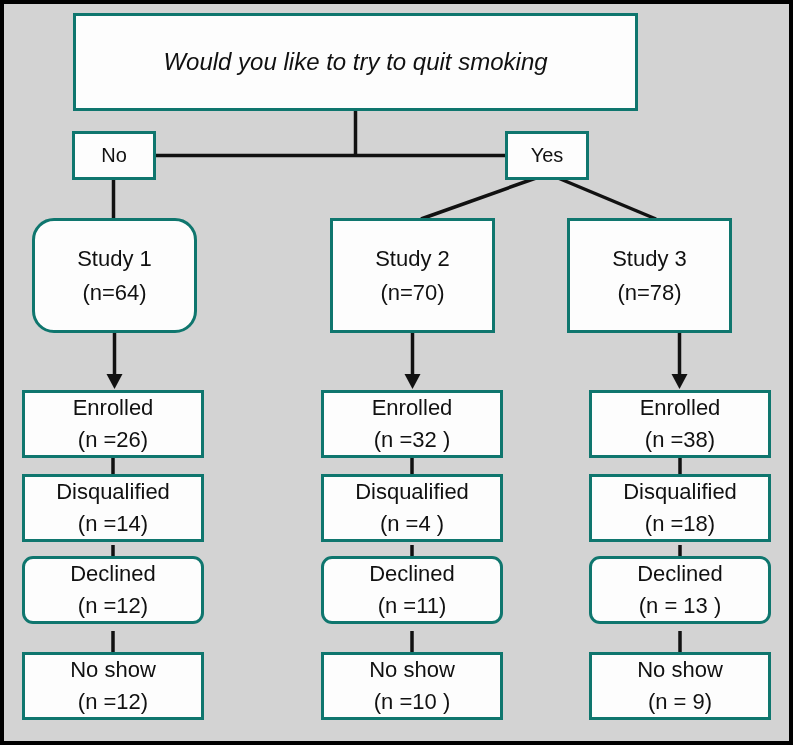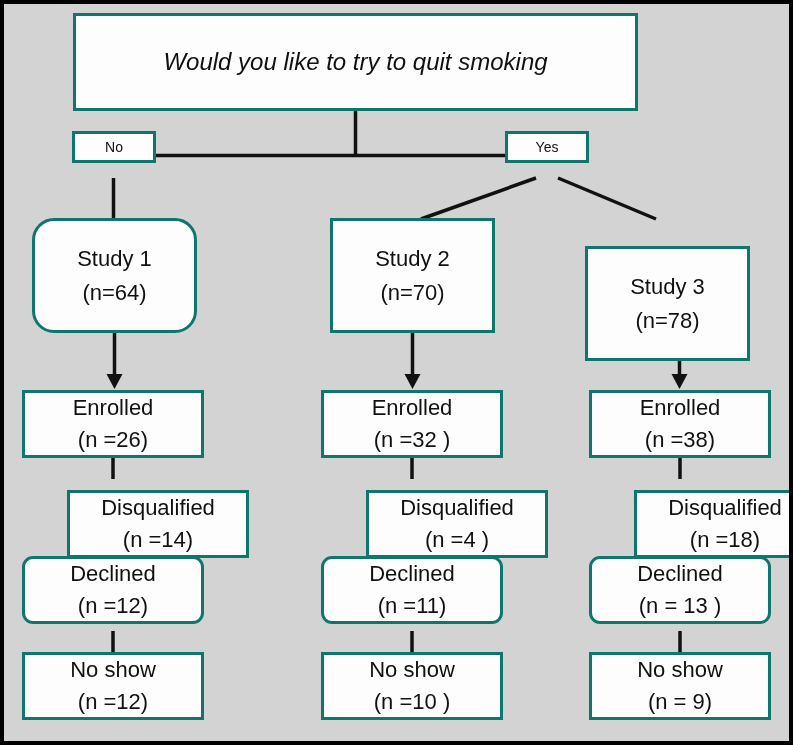--- a/index.html
+++ b/index.html
@@ -40,45 +40,45 @@
   }
   .question {
     left: 73px; top: 13px;
     width: 565px; height: 98px;
     font-style: italic;
     font-size: 24px;
     line-height: 34px;
     border-width: 3px;
   }
   .branch {
-    width: 84px; height: 32px;
-    font-size: 14px;
+    width: 84px; height: 49px;
+    font-size: 20px;
   }
   .branch.no  { left: 72px;  top: 131px; }
   .branch.yes { left: 505px; top: 131px; }
   .study {
     width: 165px; height: 115px;
     font-size: 22px;
     line-height: 34px;
     top: 218px;
   }
   .study.s1 { left: 32px; border-radius: 22px; }
   .study.s2 { left: 330px; }
-  .study.s3 { left: 585px; margin-top: 28px; }
+  .study.s3 { left: 567px; }
   .stage {
     width: 182px; height: 68px;
     font-size: 22px;
     line-height: 32px;
     border-width: 3px;
   }
   .col1 { left: 22px; }
   .col2 { left: 321px; }
   .col3 { left: 589px; }
   .row1 { top: 390px; }
-  .row2 { top: 490px; margin-left: 45px; }
+  .row2 { top: 474px; }
   .row3 { top: 556px; border-radius: 11px; }
   .row4 { top: 652px; }
   svg.connectors {
     position: absolute;
     left: 0; top: 0;
     pointer-events: none;
   }
 </style>
 </head>
 <body>

